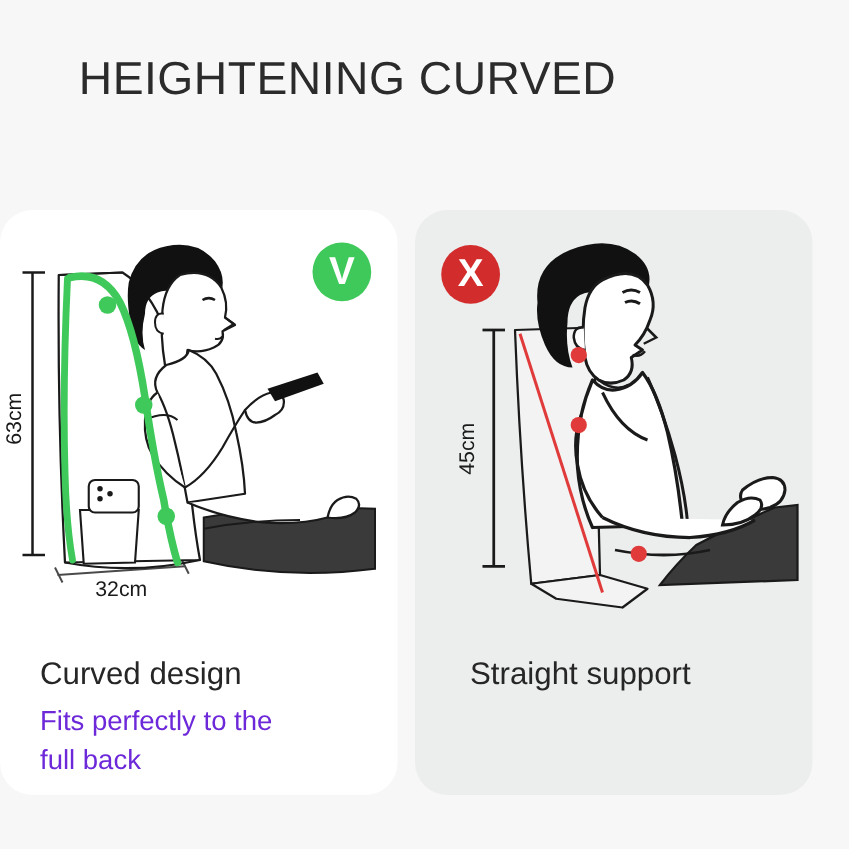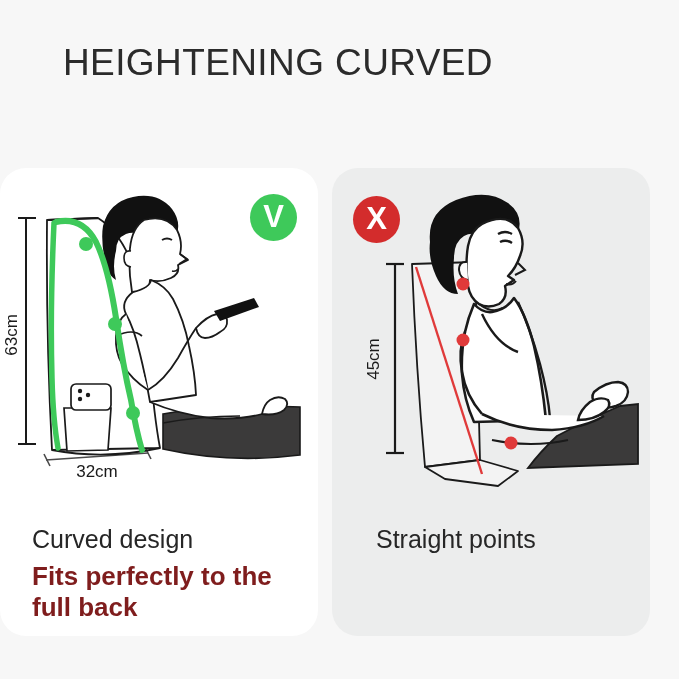--- a/index.html
+++ b/index.html
@@ -94,24 +94,24 @@
   }
   .card.right .caption { left: 44px; }
   .cap-title {
     color: #262626;
     font-size: 25px;
     line-height: 33px;
     margin-bottom: 5px;
     font-weight: 400;
   }
   .cap-sub {
-    color: #7f1d1d;
-    font-size: 26px;
+    color: #6d28d9;
+    font-size: 22px;
     line-height: 31px;
-    font-weight: 700;
+    font-weight: 400;
     white-space: pre-line;
   }
 
   
 </style>
 </head>
 <body>
 
 <div class="page">
 
@@ -259,18 +259,18 @@
           <circle cx="131" cy="172" r="6.5" fill="#e03a3a"></circle>
           <circle cx="179" cy="275" r="6.5" fill="#e03a3a"></circle>
         </svg>
       </div>
 
       <div class="badge no">
         <span>X</span>
       </div>
 
       <div class="caption">
-        <div class="cap-title">Straight points</div>
+        <div class="cap-title">Straight support</div>
       </div>
     </div>
 
   </div>
 </div>
 
 </body></html>

